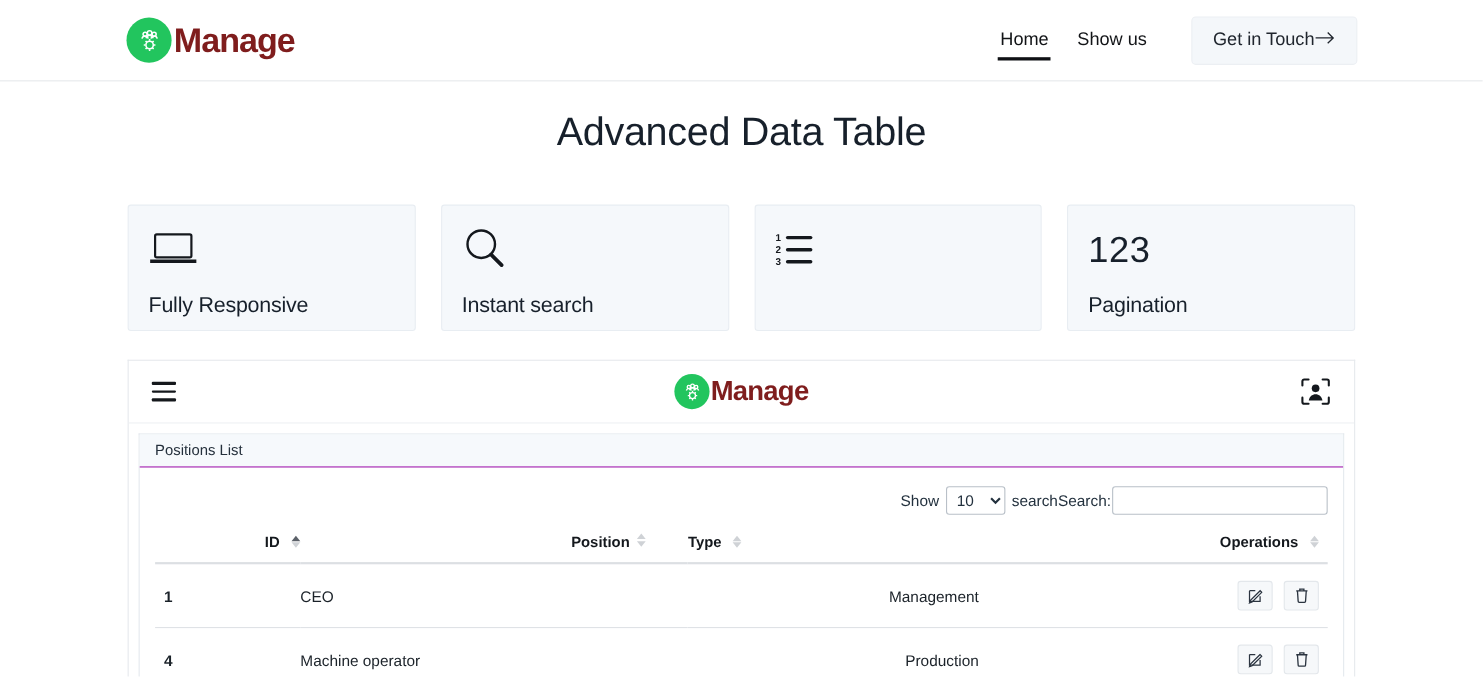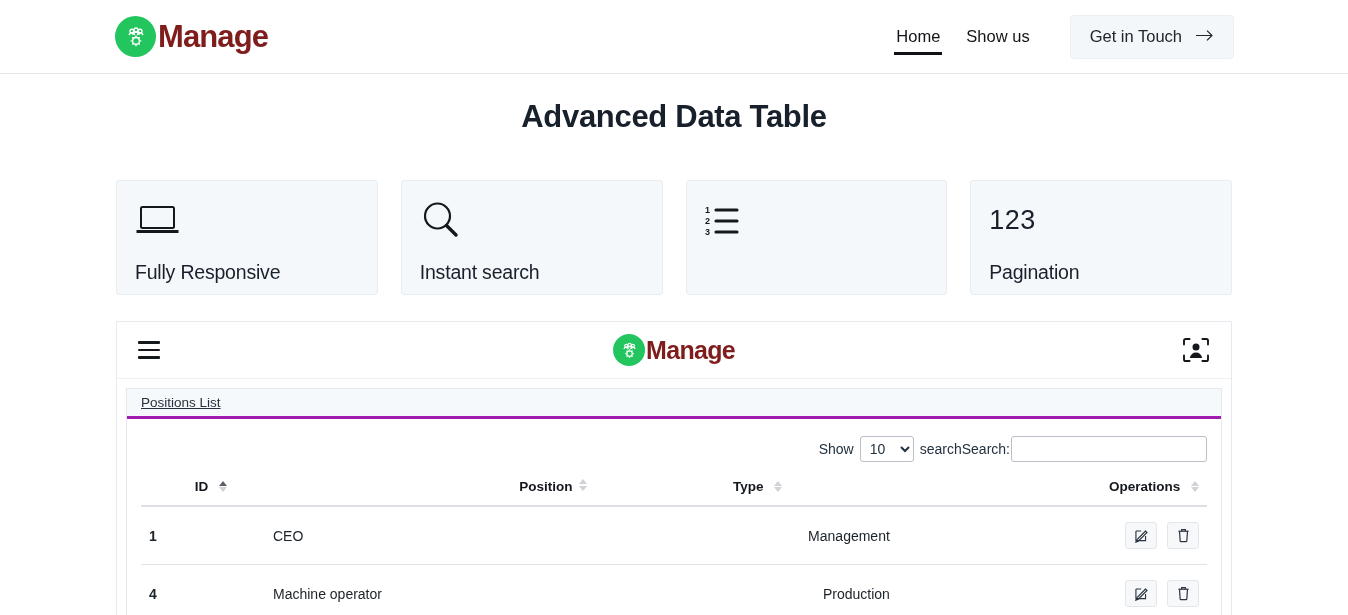--- a/index.html
+++ b/index.html
@@ -74,32 +74,31 @@
   }
   .cta-btn {
     margin-left: 27px;
     background: #f4f7fa;
     border: 1px solid #eceff3;
     border-radius: 4px;
     height: 44px;
     padding: 0 19px;
     display: flex;
     align-items: center;
-    gap: 13px;
     font-size: 16.5px;
     color: #20262e;
     cursor: pointer;
     white-space: nowrap;
   }
 
   
   .page-title {
     text-align: center;
-    font-size: 31px;
-    font-weight: 700;
+    font-size: 36px;
+    font-weight: 400;
     letter-spacing: -0.3px;
     color: #17202b;
     margin-top: 25px;
   }
 
   
   .features {
     display: flex;
     gap: 23px;
     margin: 45px 116px 0 116px;
@@ -114,21 +113,21 @@
     display: flex;
     flex-direction: column;
     justify-content: flex-start;
   }
   .feature-icon {
     height: 44px;
     display: flex;
     align-items: center;
   }
   .feature-num {
-    font-size: 27px;
+    font-size: 33px;
     color: #17202b;
     line-height: 1;
     letter-spacing: 0.5px;
   }
   .feature-label {
     font-size: 19.5px;
     color: #17202b;
     margin-top: 19px;
     letter-spacing: -0.2px;
   }
@@ -181,28 +180,27 @@
   }
 
   .panel {
     margin: 9px 9px 0 9px;
     border: 1px solid #e4e9ee;
     border-bottom: none;
     background: #ffffff;
   }
   .panel-head {
     background: #f6f9fc;
-    border-bottom: 3px solid #a21caf;
+    border-bottom: 1px solid #a21caf;
     height: 30px;
     display: flex;
     align-items: center;
     padding: 0 14px;
     font-size: 13.5px;
     color: #25303c;
-    text-decoration: underline;
   }
   .panel-body { padding: 13px 14px 0 14px; }
 
   .controls {
     display: flex;
     align-items: center;
     justify-content: flex-end;
     height: 34px;
   }
   .len-ctl {
@@ -245,23 +243,23 @@
   thead th {
     font-size: 13.5px;
     font-weight: 700;
     color: #14181d;
     padding: 0 0 11px 0;
     border-bottom: 2px solid #dcdfe3;
     white-space: nowrap;
     cursor: pointer;
     vertical-align: bottom;
   }
-  th.c-id { width: 132px; text-align: center; padding-left: 8px; }
+  th.c-id { width: 132px; text-align: right; padding-left: 8px; }
   th.c-pos { text-align: right; }
-  th.c-type { text-align: center; }
+  th.c-type { text-align: left; }
   th.c-ops { text-align: right; padding-right: 8px; }
 
   .sorter {
     display: inline-block;
     width: 9px;
     vertical-align: -1px;
     margin-left: 6px;
   }
   .sorter i {
     display: block;

